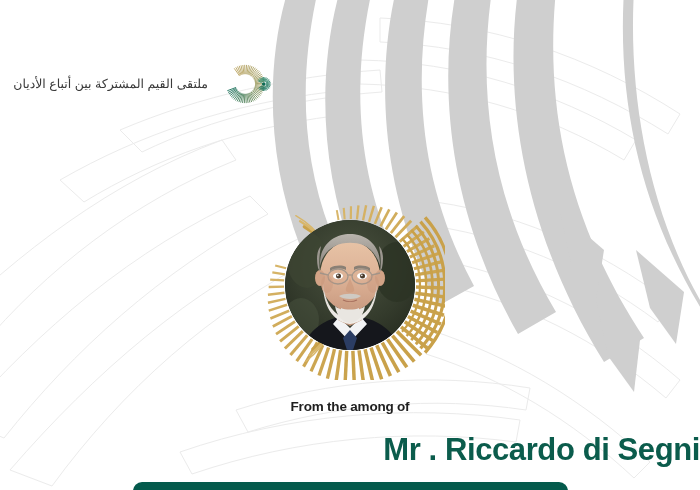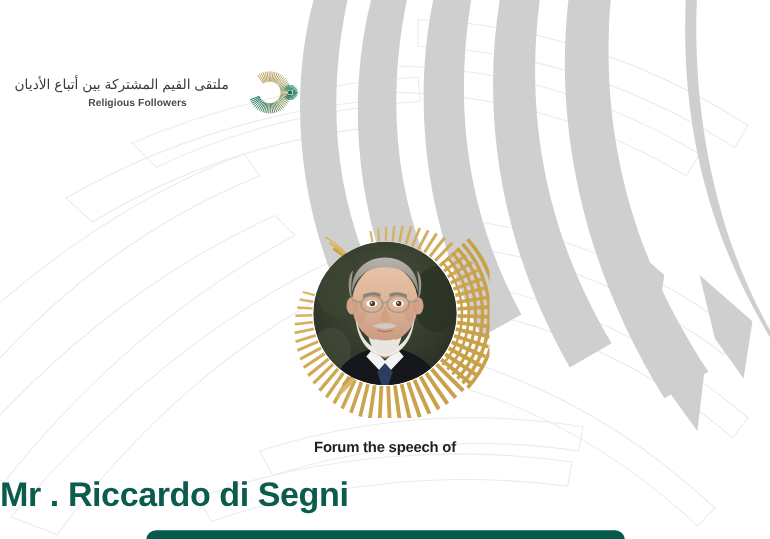--- a/index.html
+++ b/index.html
@@ -101,21 +101,21 @@
     color: #1f1f1f;
     font-weight: 600;
     letter-spacing: -.2px;
     z-index: 6;
   }
   .caption-name {
     position: absolute;
     left: 0;
     right: 0;
     top: 432px;
-    text-align: left;
+    text-align: right;
     font-size: 31px;
     font-weight: bold;
     color: #0B5C4C;
     letter-spacing: -.4px;
     z-index: 6;
   }
 
   
   .bottom-bar {
     position: absolute;
@@ -177,21 +177,20 @@
         <path d="M 560 212 L 604 250 L 596 300 L 572 268 Z"></path>
         <path d="M 636 250 L 684 292 L 676 344 L 650 308 Z"></path>
         <path d="M 596 300 L 640 340 L 634 392 L 608 356 Z"></path>
       </g>
     </svg>
   </div>
 
   <div class="header">
     <div class="logo-text">
       <div class="logo-ar">ملتقى القيم المشتركة بين أتباع الأديان</div>
-      <div class="logo-en">Religious Followers</div>
     </div>
     <div class="logo-mark">
       <svg viewBox="0 0 100 100" xmlns="http://www.w3.org/2000/svg">
         <g id="bigRing">
             <line x1="30.25" y1="36.07" x2="21.07" y2="22.97" stroke="rgb(184,160,90)" stroke-width="1.5" stroke-linecap="butt"></line>
             <line x1="31.65" y1="35.19" x2="23.79" y2="21.26" stroke="rgb(183,160,90)" stroke-width="1.5" stroke-linecap="butt"></line>
             <line x1="33.13" y1="34.45" x2="26.66" y2="19.82" stroke="rgb(181,159,90)" stroke-width="1.5" stroke-linecap="butt"></line>
             <line x1="34.67" y1="33.86" x2="29.66" y2="18.66" stroke="rgb(180,159,91)" stroke-width="1.5" stroke-linecap="butt"></line>
             <line x1="36.26" y1="33.42" x2="32.75" y2="17.81" stroke="rgb(179,159,91)" stroke-width="1.5" stroke-linecap="butt"></line>
             <line x1="37.89" y1="33.13" x2="35.91" y2="17.25" stroke="rgb(178,159,91)" stroke-width="1.5" stroke-linecap="butt"></line>
@@ -423,17 +422,17 @@
           <path d="M 38 64 C 38 86 48 102 65 104 C 82 102 92 86 92 64 C 90 80 84 92 74 96 L 74 88 C 70 90 60 90 56 88 L 56 96 C 46 92 40 80 38 64 Z" fill="url(#beardG)"></path>
           <path d="M 50 86 C 56 92 74 92 80 86 C 78 98 70 103 65 103 C 60 103 52 98 50 86 Z" fill="#e9e6e1"></path>
 
           <ellipse cx="42" cy="64" rx="6" ry="9" fill="#c79379" opacity=".35"></ellipse>
           <ellipse cx="88" cy="64" rx="6" ry="9" fill="#c79379" opacity=".35"></ellipse>
         </g>
       </svg>
     </div>
   </div>
 
-  <div class="caption-from">Forum the speech of</div>
+  <div class="caption-from">From the among of</div>
   <div class="caption-name">Mr . Riccardo di Segni</div>
 
   <div class="bottom-bar"></div>
 </div>
 
 </body></html>

